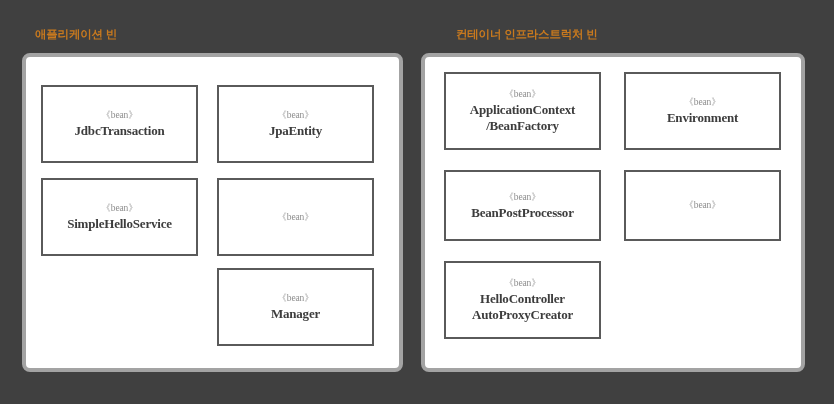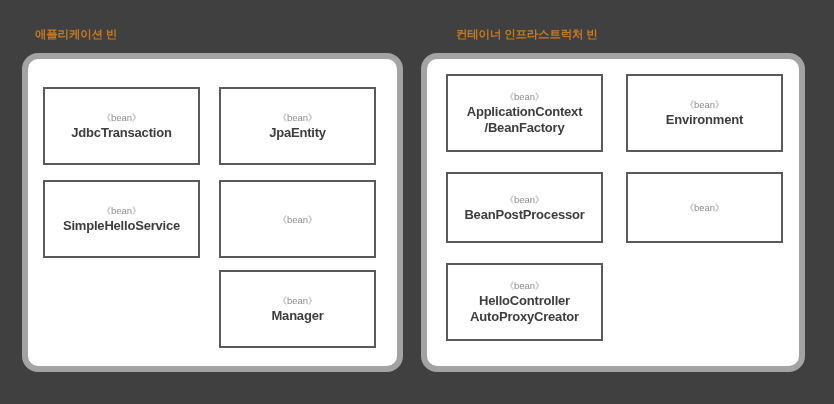--- a/index.html
+++ b/index.html
@@ -17,23 +17,24 @@
     position: relative;
     width: 834px;
     height: 404px;
     background: #404040;
   }
 
   
   .group {
     position: absolute;
     box-sizing: border-box;
-    border: 6px solid #a3a3a3;
-    border-radius: 16px;
+    border: 4px solid #a3a3a3;
+    border-radius: 8px;
     background: #ffffff;
+    font-family: Liberation Serif, serif;
   }
   .group-label {
     position: absolute;
     font-size: 11.5px;
     font-weight: bold;
     color: #c8791e;
     letter-spacing: -0.2px;
     white-space: nowrap;
   }
 

